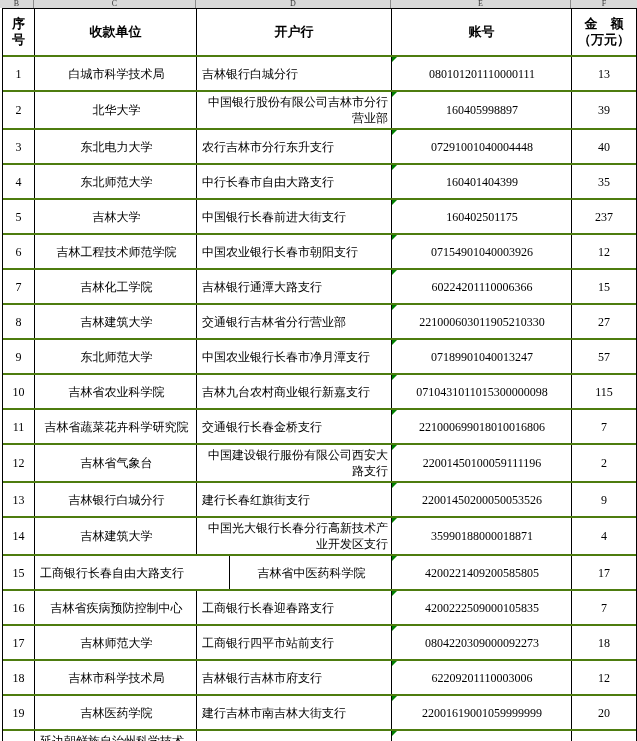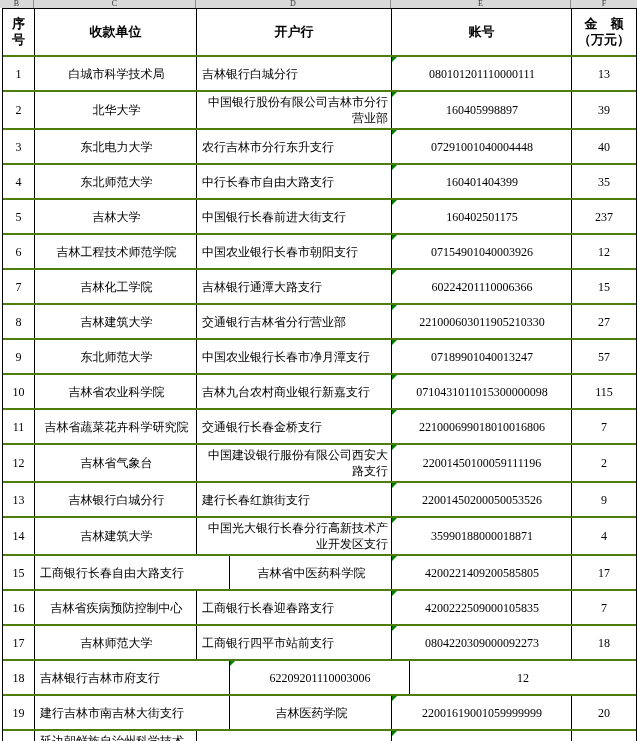--- a/index.html
+++ b/index.html
@@ -324,38 +324,41 @@
         </div>
     <div class="cell c3">
       <span class="flag" style="border-top-color: rgb(0, 128, 0);"></span>
       <span>0804220309000092273</span>
     </div>
     <div class="cell c4">18</div>
   </div>
 
   <div class="trow brow">
     <div class="cell c0">18</div>
+    <div class="cell c1">
+          <span>吉林市科学技术局</span>
+        </div>
     <div class="cell c2">
           <span>吉林银行吉林市府支行</span>
         </div>
     <div class="cell c3">
       <span class="flag" style="border-top-color: rgb(0, 128, 0);"></span>
       <span>62209201110003006</span>
     </div>
     <div class="cell c4">12</div>
   </div>
 
   <div class="trow brow">
     <div class="cell c0">19</div>
+    <div class="cell c1">
+          <span>吉林医药学院</span>
+        </div>
     <div class="cell c2">
           <span>建行吉林市南吉林大街支行</span>
         </div>
-    <div class="cell c1">
-          <span>吉林医药学院</span>
-        </div>
     <div class="cell c3">
       <span class="flag" style="border-top-color: rgb(0, 128, 0);"></span>
       <span>22001619001059999999</span>
     </div>
     <div class="cell c4">20</div>
   </div>
 
   <div class="trow brow">
     <div class="cell c0">20</div>
     <div class="cell c1">

